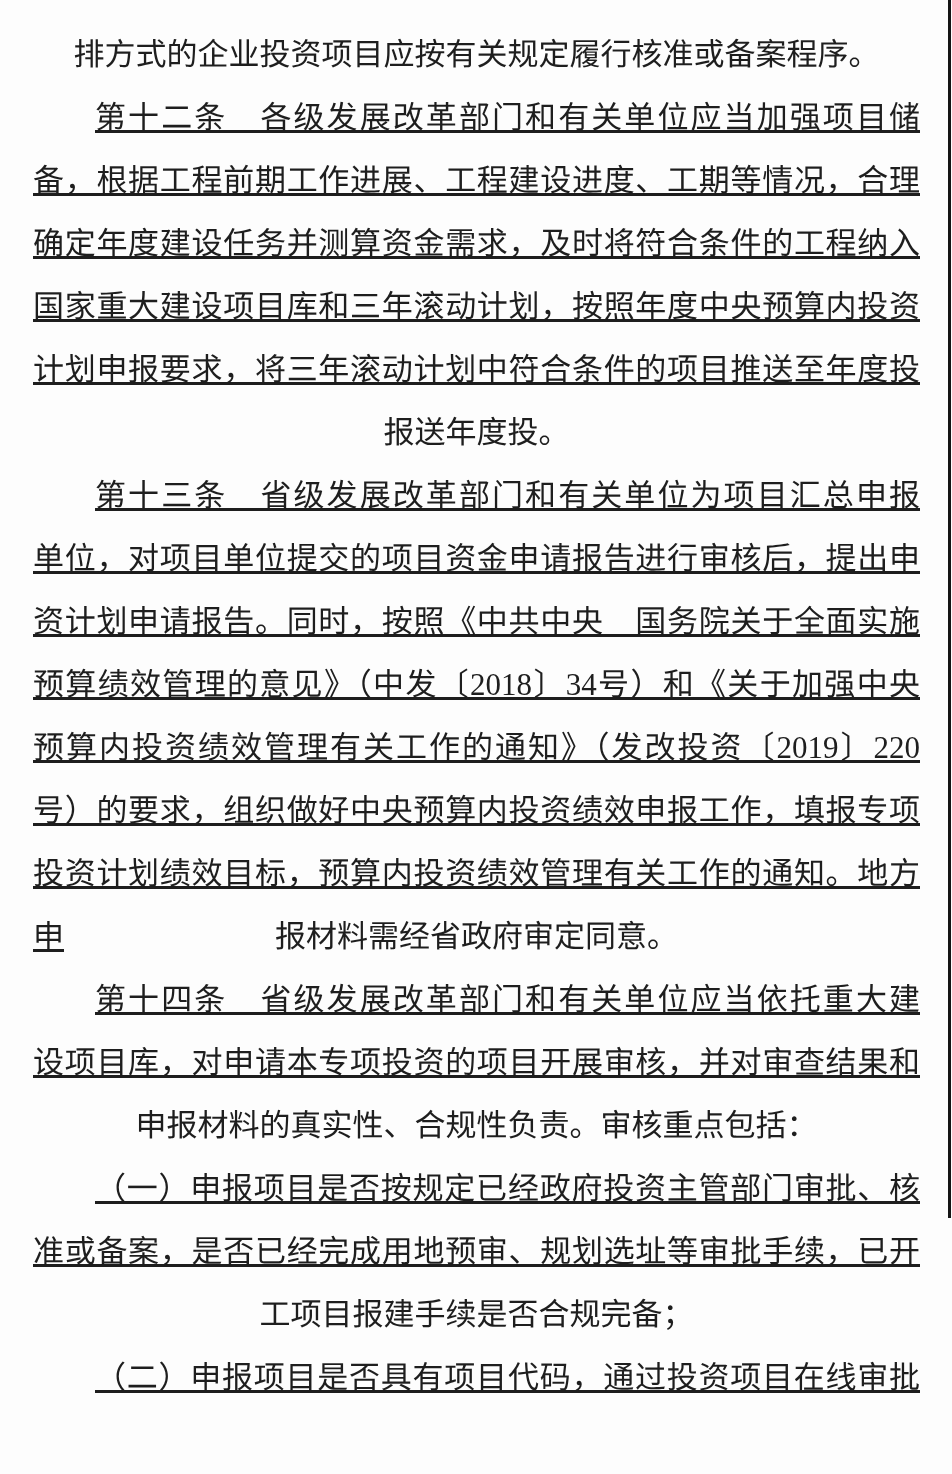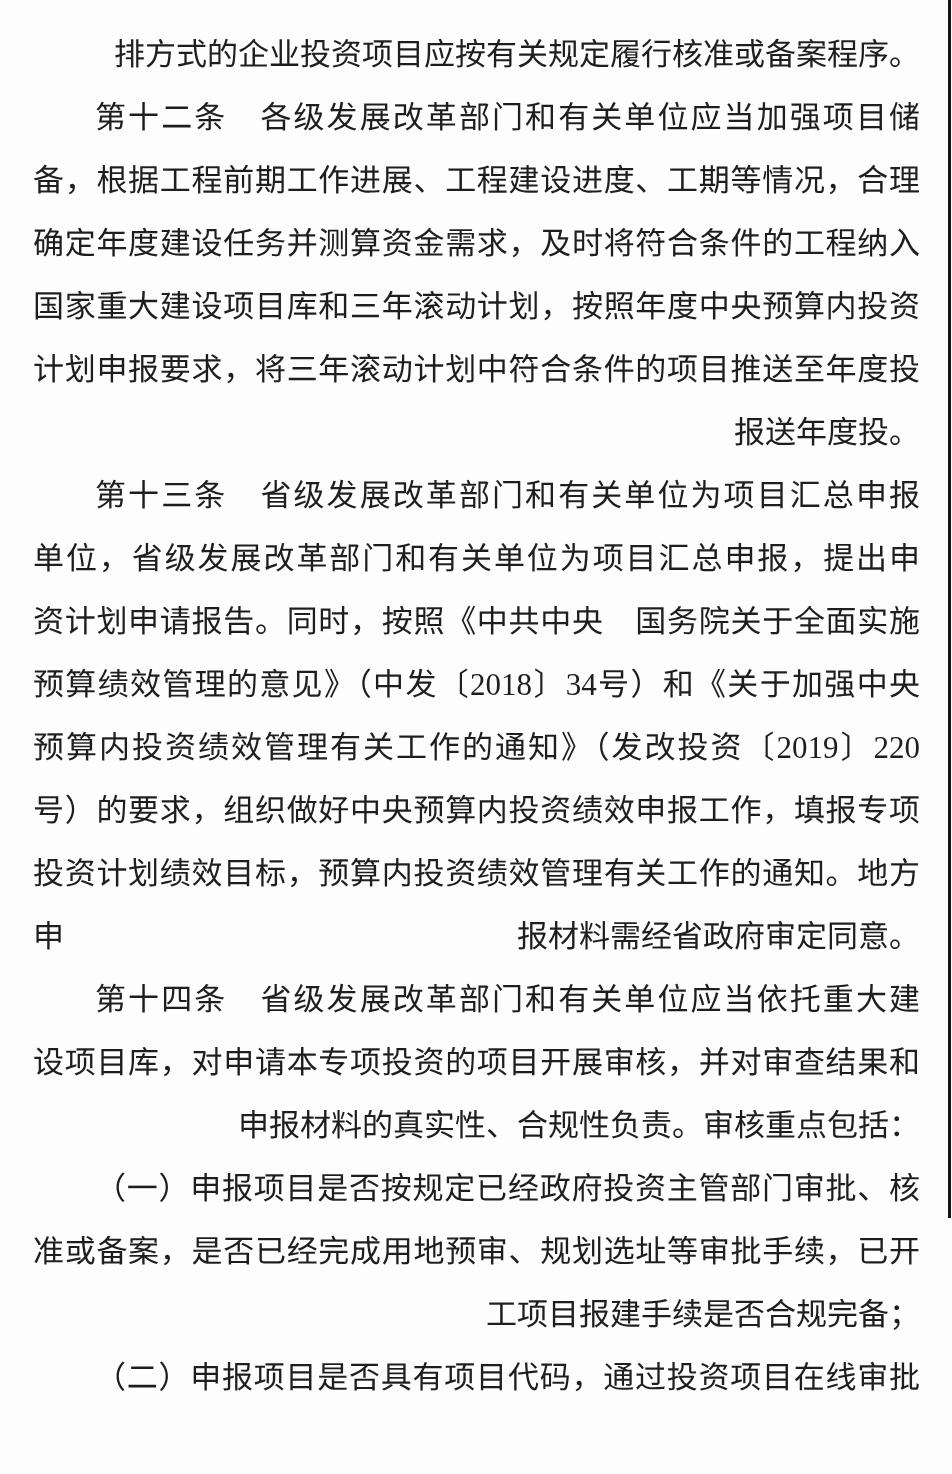--- a/index.html
+++ b/index.html
@@ -20,26 +20,27 @@
     left: 33px;
     top: 23px;
     width: 887px;
   }
   .line {
     height: 63px;
     line-height: 63px;
     font-size: 31px;
     color: #1e1e1e;
     font-weight: 400;
-    text-align: right;
+    text-align: center;
   }
   
   .j {
     text-align: justify;
     text-align-last: justify;
+    text-decoration: underline;
   }
   
   .indent {
     padding-left: 62px;
   }
   
   .scan-line {
     position: absolute;
     left: 948px;
     top: 0;
@@ -55,21 +56,21 @@
 
   <div class="text-block">
     <div class="line">排方式的企业投资项目应按有关规定履行核准或备案程序。</div>
     <div class="line j indent">第十二条　各级发展改革部门和有关单位应当加强项目储</div>
     <div class="line j">备，根据工程前期工作进展、工程建设进度、工期等情况，合理</div>
     <div class="line j">确定年度建设任务并测算资金需求，及时将符合条件的工程纳入</div>
     <div class="line j">国家重大建设项目库和三年滚动计划，按照年度中央预算内投资</div>
     <div class="line j">计划申报要求，将三年滚动计划中符合条件的项目推送至年度投</div>
     <div class="line">报送年度投。</div>
     <div class="line j indent">第十三条　省级发展改革部门和有关单位为项目汇总申报</div>
-    <div class="line j">单位，省级发展改革部门和有关单位为项目汇总申报，提出申</div>
+    <div class="line j">单位，对项目单位提交的项目资金申请报告进行审核后，提出申</div>
     <div class="line j">资计划申请报告。同时，按照《中共中央　国务院关于全面实施</div>
     <div class="line j">预算绩效管理的意见》（中发〔2018〕34号）和《关于加强中央</div>
     <div class="line j">预算内投资绩效管理有关工作的通知》（发改投资〔2019〕220</div>
     <div class="line j">号）的要求，组织做好中央预算内投资绩效申报工作，填报专项</div>
     <div class="line j">投资计划绩效目标，预算内投资绩效管理有关工作的通知。地方申</div>
     <div class="line">报材料需经省政府审定同意。</div>
     <div class="line j indent">第十四条　省级发展改革部门和有关单位应当依托重大建</div>
     <div class="line j">设项目库，对申请本专项投资的项目开展审核，并对审查结果和</div>
     <div class="line">申报材料的真实性、合规性负责。审核重点包括：</div>
     <div class="line j indent">（一）申报项目是否按规定已经政府投资主管部门审批、核</div>

